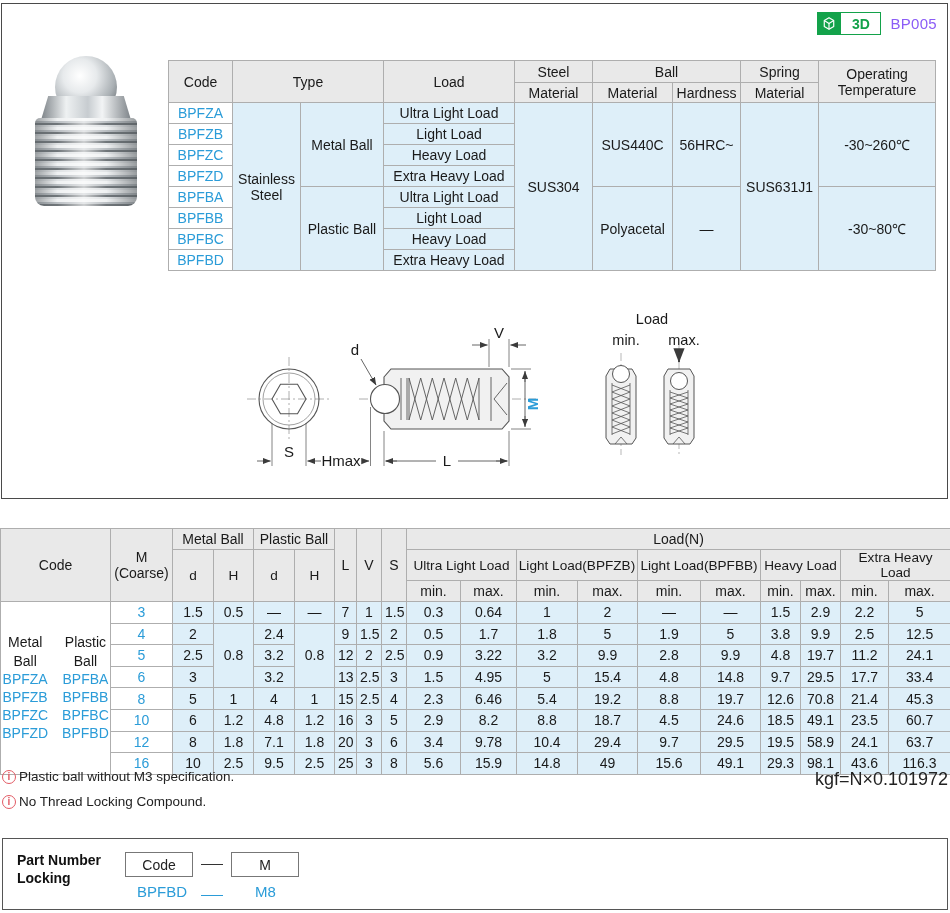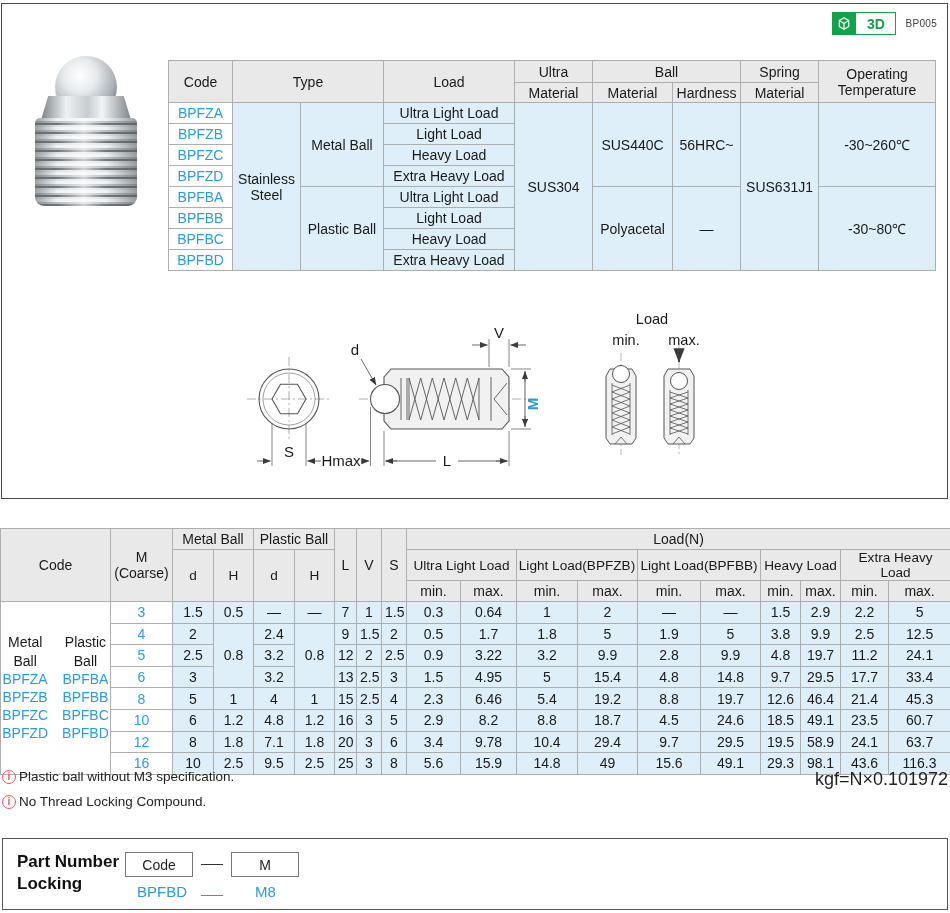--- a/index.html
+++ b/index.html
@@ -7,21 +7,21 @@
   body{width:950px;height:913px;font-family:"Liberation Sans",sans-serif;color:#1a1a1a;position:relative;overflow:hidden}
   .sheet{position:absolute;left:0;top:0;width:950px;height:913px;background:#fff}
 
   
   .top-box{position:absolute;left:1px;top:3px;width:947px;height:496px;border:1px solid #4a4a4a;background:#fff}
 
   .badge-row{position:absolute;top:8px;right:10px;display:flex;align-items:center;gap:9px}
   .badge3d{display:flex;align-items:stretch;height:23px;cursor:pointer}
   .badge3d .cube{width:24px;background:#13A24A;display:flex;align-items:center;justify-content:center}
   .badge3d .b3d{width:40px;border:1px solid #13A24A;border-left:none;color:#13A24A;font-size:14px;font-weight:bold;display:flex;align-items:center;justify-content:center;background:#fff}
-  .page-code{font-size:10px;color:#404040;letter-spacing:.3px}
+  .page-code{font-size:15px;color:#8b5cf6;letter-spacing:.3px}
 
   
   .photo{position:absolute;left:21px;top:52px;width:130px;height:152px}
   .p-ball{position:absolute;left:32px;top:0;width:62px;height:62px;border-radius:50%;
     background:radial-gradient(circle at 40% 32%, #ffffff 0%, #e7eaec 30%, #aab0b4 62%, #5f6569 88%, #3f4447 100%)}
   .p-neck{position:absolute;left:18px;top:40px;width:90px;height:24px;
     clip-path:polygon(8% 0,92% 0,100% 100%,0 100%);
     background:linear-gradient(90deg,#7d8388,#eef1f2 28%,#c7ccd0 52%,#f2f4f5 68%,#7d8388)}
   .p-body{position:absolute;left:12px;top:62px;width:102px;height:88px;border-radius:5px 5px 9px 9px;
     background:
@@ -57,21 +57,21 @@
   .drawing-svg text{font-family:"Liberation Sans",sans-serif}
 
   
   .note{position:absolute;left:2px;font-size:13.5px;color:#222;display:flex;align-items:center;gap:3px}
   .note1{top:769px}.note2{top:794px}
   .info-icon{display:inline-flex;width:14px;height:14px;border:1px solid #E25A64;border-radius:50%;color:#E25A64;font-size:10px;font-weight:bold;align-items:center;justify-content:center;font-style:normal}
   .kgf{position:absolute;right:2px;top:769px;font-size:18px;color:#222}
 
   
   .pn-box{position:absolute;left:2px;top:838px;width:946px;height:72px;border:1.5px solid #555;background:#fff}
-  .pn-title{position:absolute;left:14px;top:12px;font-size:17px;font-weight:bold;line-height:1.3;color:#111}
+  .pn-title{position:absolute;left:14px;top:12px;font-size:14px;font-weight:bold;line-height:1.3;color:#111}
   .pn-code-box,.pn-m-box{position:absolute;top:13px;height:25px;border:1.5px solid #777;background:#fff;display:flex;align-items:center;justify-content:center;font-size:14px;color:#222}
   .pn-code-box{left:122px;width:68px}
   .pn-m-box{left:228px;width:68px}
   .pn-dash{position:absolute;left:198px;top:25px;width:22px;border-top:1.5px solid #333}
   .pn-dash-blue{position:absolute;left:198px;top:56px;width:22px;border-top:1.5px solid #2B9CD8}
   .pn-ex-code{position:absolute;left:134px;top:44px;font-size:15px;color:#2B9CD8}
   .pn-ex-m{position:absolute;left:252px;top:44px;font-size:15px;color:#2B9CD8}
 </style>
 </head>
 <body>
@@ -112,21 +112,21 @@
           <col style="width:80px">
           <col style="width:68px">
           <col style="width:78px">
           <col style="width:117px">
         </colgroup>
         <thead>
           <tr>
             <th rowspan="2">Code</th>
             <th rowspan="2" colspan="2">Type</th>
             <th rowspan="2">Load</th>
-            <th>Ultra</th>
+            <th>Steel</th>
             <th colspan="2">Ball</th>
             <th>Spring</th>
             <th rowspan="2">Operating Temperature</th>
           </tr>
           <tr>
             <th>Material</th>
             <th>Material</th>
             <th>Hardness</th>
             <th>Material</th>
           </tr>
@@ -433,21 +433,21 @@
           <td>15</td>
           <td>2.5</td>
           <td>4</td>
           <td>2.3</td>
           <td>6.46</td>
           <td>5.4</td>
           <td>19.2</td>
           <td>8.8</td>
           <td>19.7</td>
           <td>12.6</td>
-          <td>46.4</td>
+          <td>70.8</td>
           <td>21.4</td>
           <td>45.3</td>
         </tr>
         <tr>
           <td class="white blue">10</td>
           <td>6</td>
           <td rowspan="1">1.2</td>
           <td>4.8</td>
           <td rowspan="1">1.2</td>
           <td>16</td>

